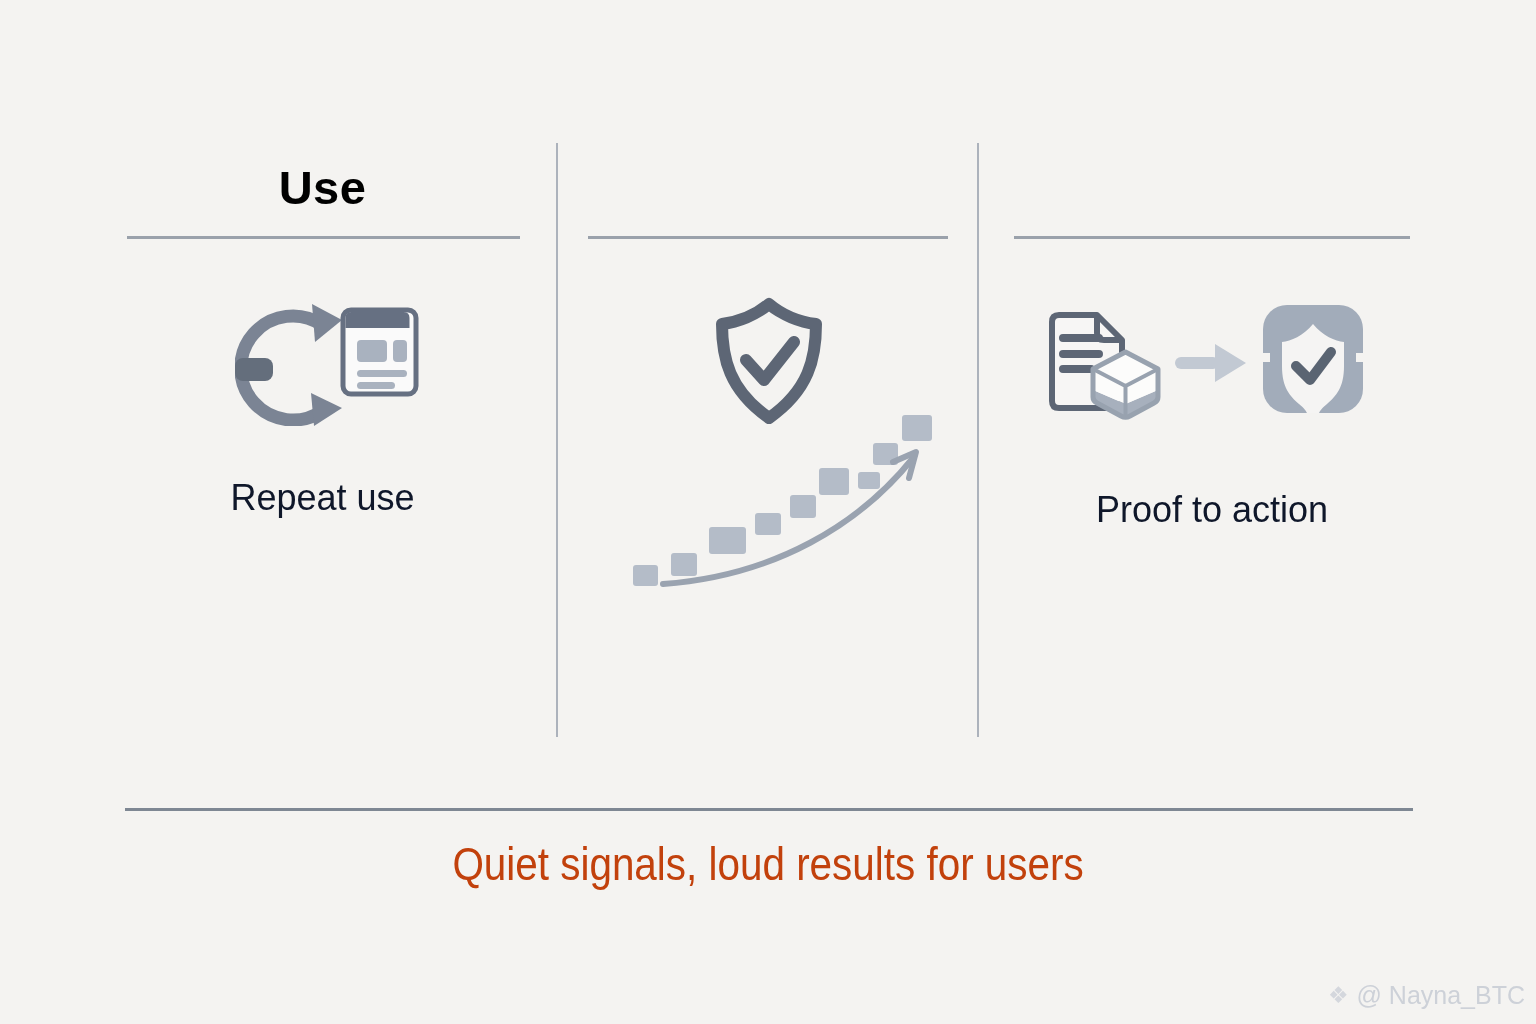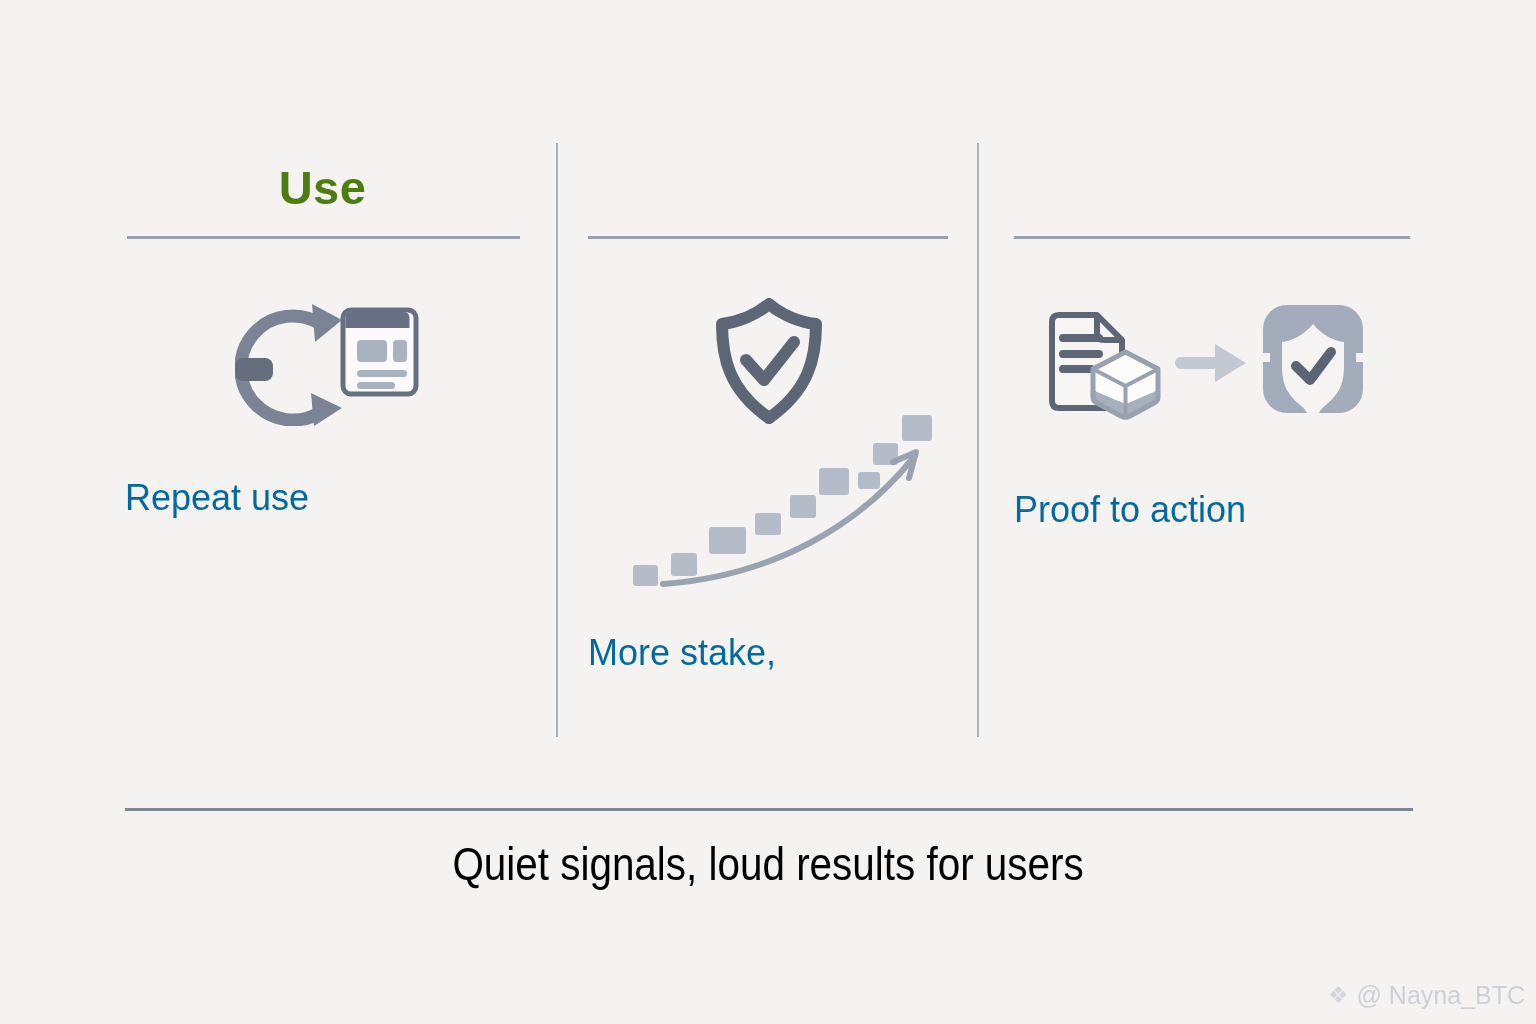--- a/index.html
+++ b/index.html
@@ -9,51 +9,52 @@
     background:#f4f3f1;
     font-family:"Liberation Sans", sans-serif;
     overflow:hidden;
     color:#4b5566;
   }
   .col-header{
     position:absolute;
     text-align:center;
     font-size:47px;
     font-weight:700;
-    color:#4d7c0f;
+    color:#000000;
     letter-spacing:.5px;
   }
   .underline{
     position:absolute;
     height:3px;
     background:#9aa1ab;
   }
   .v-divider{
     position:absolute;
     width:2px;
     background:#acb2bc;
   }
   .h-rule{
     position:absolute;
     height:3px;
     background:#7e8793;
   }
   .caption{
     position:absolute;
+    text-align:center;
     font-size:36px;
     font-weight:400;
-    color:#0369a1;
+    color:#0f172a;
   }
   .icon-svg{position:absolute;}
   .tagline{
     position:absolute;
     left:0;top:836px;width:1536px;
     text-align:center;
     font-size:47px;
-    color:#000000;
+    color:#c2410c;
   }
   .tagline .squeeze{
     display:inline-block;
     transform:scaleX(.86);
     transform-origin:center;
     white-space:nowrap;
   }
   .watermark{
     position:absolute;
     top:981px;right:11px;
@@ -139,21 +140,20 @@
       <rect x="223" y="7" width="100" height="108" rx="24" fill="#a2acba"></rect>
       <rect x="218" y="55" width="12" height="9" fill="#f4f3f1"></rect>
       <rect x="316" y="55" width="12" height="9" fill="#f4f3f1"></rect>
       <path d="M 273,26 C 263,38 251,43 242,44 L 242,68 C 242,90 250,98 259,106 C 264,110 266,113 267,115
                L 279,115 C 280,113 282,110 287,106 C 296,98 304,90 304,68 L 304,44 C 295,43 283,38 273,26 Z" fill="#f5f4f3"></path>
       <path d="M 256,68 L 270,82 L 291,54" fill="none" stroke="#5a6472" stroke-width="10" stroke-linecap="round" stroke-linejoin="round"></path>
     </g>
   </svg>
 
   <div class="caption" style="left:125px;width:395px;top:477px;">Repeat use</div>
-  <div class="caption" style="left:588px;width:360px;top:632px;">More stake,</div>
   <div class="caption" style="left:1014px;width:396px;top:489px;">Proof to action</div>
 
   <div class="h-rule" style="left:125px;top:808px;width:1288px;"></div>
   <div class="tagline">
     <span class="squeeze">Quiet signals, loud results for users</span>
   </div>
 
   <div class="watermark">
     <span class="logo">❖</span>
     <span>@ Nayna_BTC</span>

